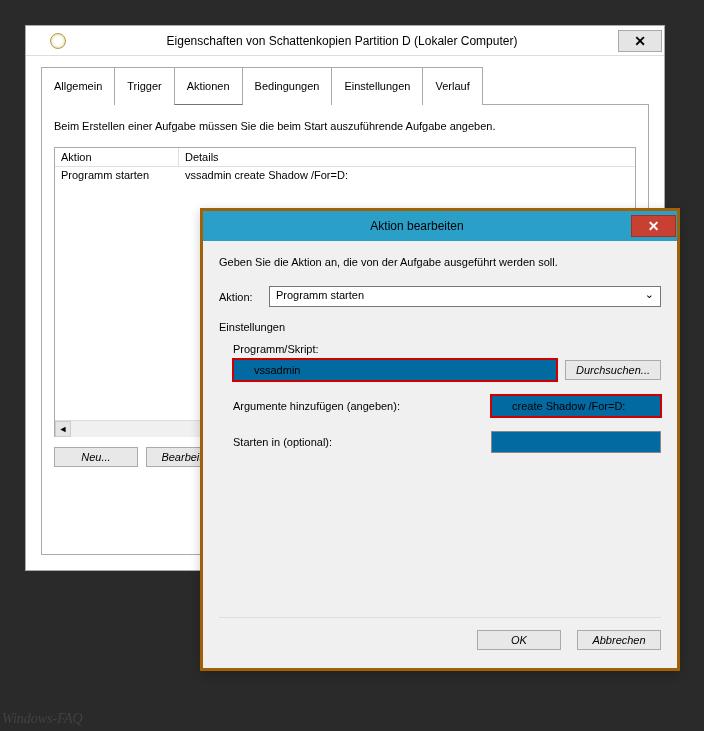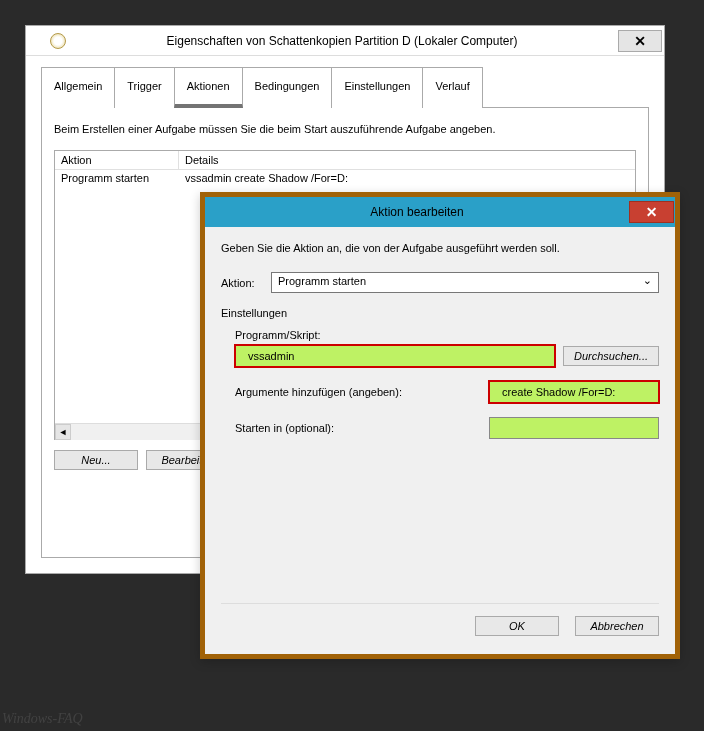--- a/index.html
+++ b/index.html
@@ -60,21 +60,21 @@
       font-size: 11px;
       border: 1px solid #aaa;
       border-bottom: none;
       background: #fff;
       margin-right: -1px;
       cursor: pointer;
       position: relative; top: 1px;
     }
     .tab.active {
       background: #fff;
-      border-bottom: 4px solid #737373;
+      border-bottom: 1px solid #737373;
       z-index: 2;
     }
     .tab-panel {
       border: 1px solid #aaa;
       border-top: none;
       padding: 15px 12px;
       min-height: 450px;
       background: #fff;
     }
     .instructions {
@@ -126,23 +126,23 @@
       border: 1px solid #aaa;
       background: #e8e8e8;
       cursor: pointer;
       text-align: center;
       font-style: italic;
     }
 
     
     .child-dialog {
       position: absolute;
-      top: 192px; left: 200px;
+      top: 208px; left: 200px;
       width: 480px;
-      border: 5px solid #a16207;
+      border: 3px solid #a16207;
       background: #f0f0f0;
       box-shadow: 0 3px 10px rgba(0,0,0,0.2);
     }
     .child-titlebar {
       height: 30px;
       background: #2aa0c8;
       display: flex; align-items: center;
       position: relative;
     }
     .child-titlebar .title2 {
@@ -186,22 +186,22 @@
     }
     .settings-label { margin-top: 4px; margin-bottom: 10px; }
     .indent { padding-left: 14px; }
     .field-label { margin-bottom: 4px; }
     .input-row {
       display:flex; align-items:center; gap:8px; margin-bottom: 14px;
     }
     .text-input {
       height: 22px;
       border: 1px solid #888;
-      background: #bef264;
-      padding: 2px 12px;
+      background: #0369a1;
+      padding: 2px 20px;
       font-size: 11px;
     }
     .wide { flex:1; }
     .short { width: 170px; }
     .highlight {
       outline: 2px solid #cc0000;
       outline-offset: -1px;
     }
     .arg-row {
       display:flex; align-items:center; justify-content: space-between;

